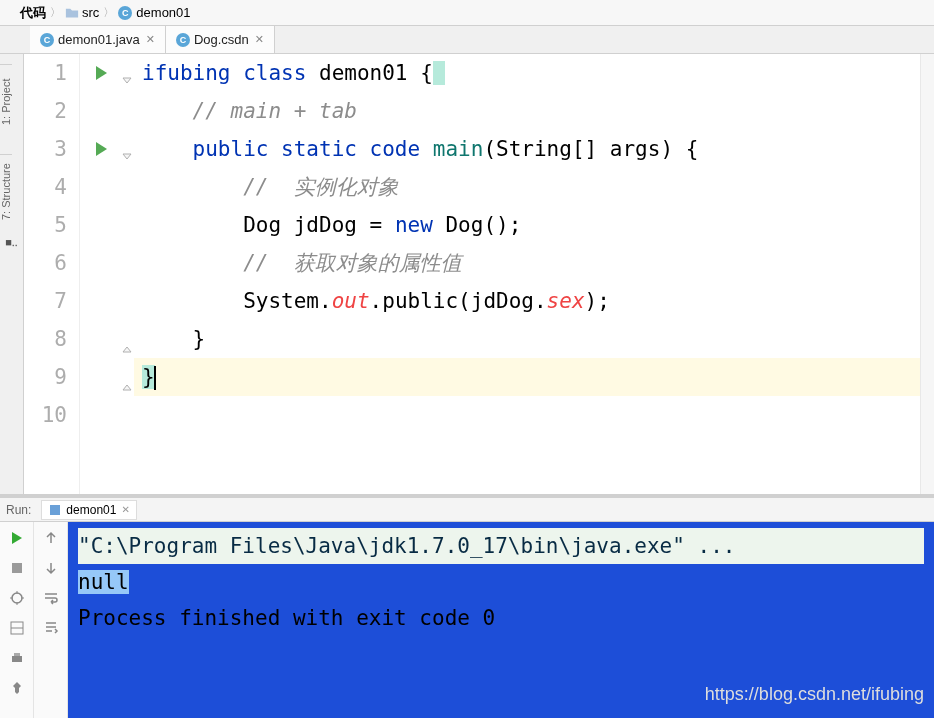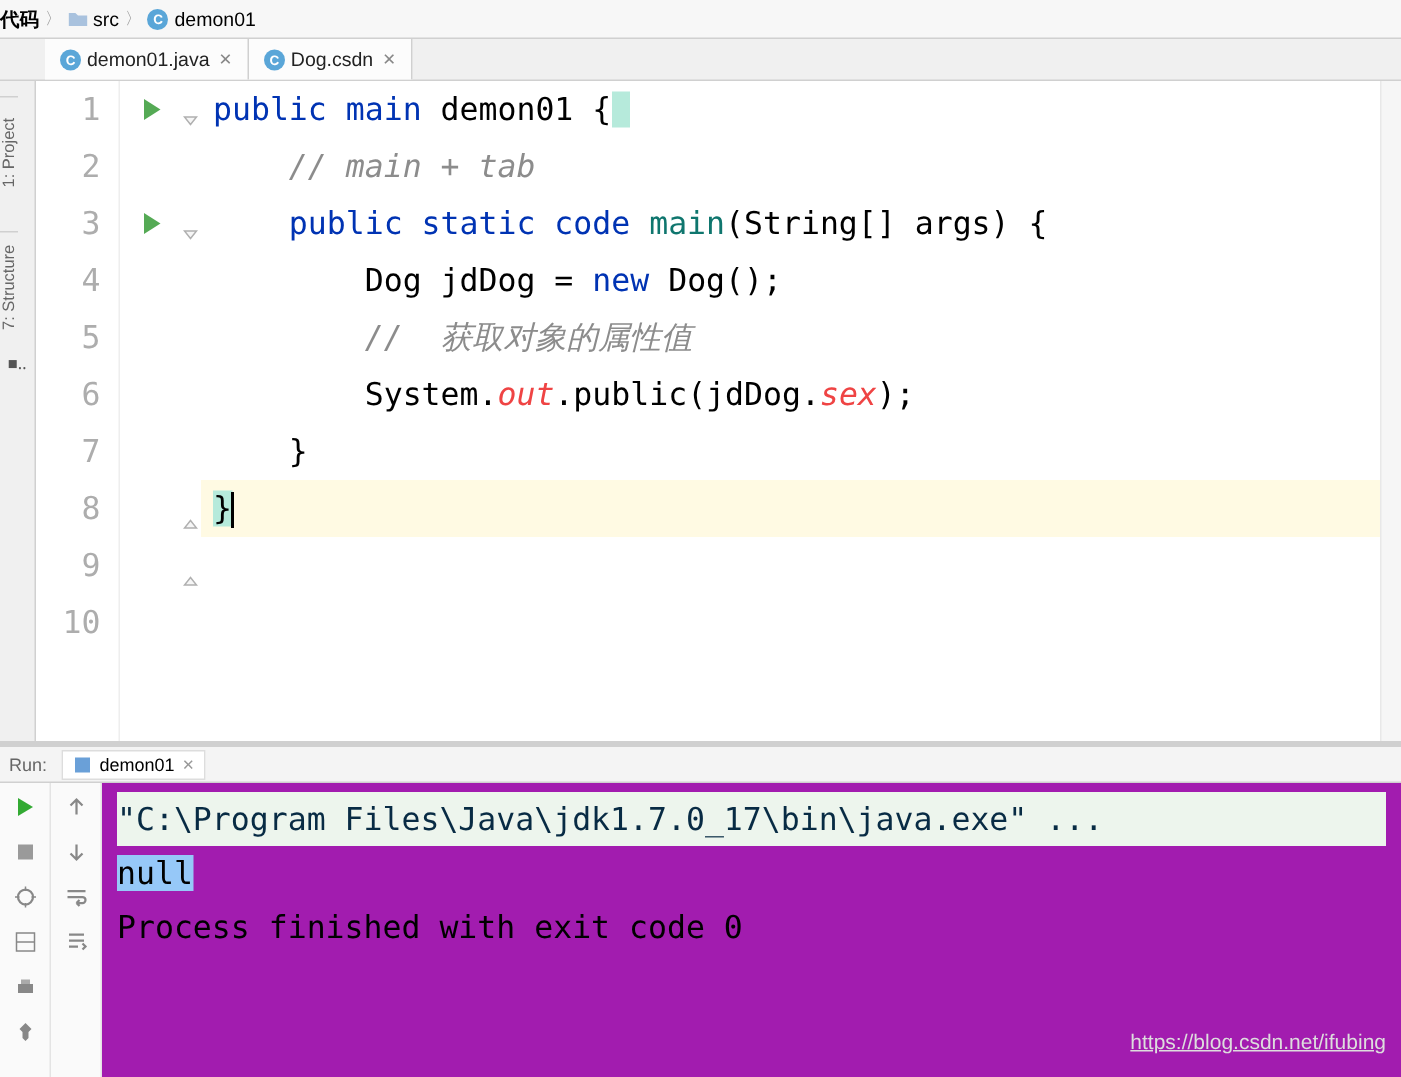--- a/index.html
+++ b/index.html
@@ -1,18 +1,18 @@
 <!DOCTYPE html>
 <html><head>
 <meta charset="utf-8">
 <style>
   * { margin:0; padding:0; box-sizing:border-box; }
   body { font-family:"Segoe UI",Arial,sans-serif; font-size:13px; background:#fff; color:#000; width:934px; height:718px; overflow:hidden; position:relative; }
   
-  .breadcrumb { display:flex; align-items:center; height:26px; padding:0 0; background:#f7f7f7; border-bottom:1px solid #d0d0d0; font-size:13px; }
+  .breadcrumb { display:flex; align-items:center; height:26px; padding:0 20px; background:#f7f7f7; border-bottom:1px solid #d0d0d0; font-size:13px; }
   .breadcrumb .seg { display:flex; align-items:center; }
   .breadcrumb .seg.bold { font-weight:bold; }
   .breadcrumb .chev { margin:0 4px; color:#999; font-size:11px; }
   .bc-icon { width:14px; height:14px; margin-right:3px; }
   
   .tabbar { display:flex; align-items:center; height:28px; background:#f0f0f0; border-bottom:1px solid #d0d0d0; padding-left:30px; }
   .tab { display:flex; align-items:center; height:100%; padding:0 10px; background:#fcfcfc; border-right:1px solid #d0d0d0; font-size:13px; color:#222; position:relative; }
   .tab .tabclose { margin-left:6px; color:#888; font-size:11px; }
   
   .left-tool { position:absolute; left:0; top:54px; width:24px; height:440px; background:#f0f0f0; border-right:1px solid #d0d0d0; }
@@ -38,33 +38,33 @@
   .cm { color:#8c8c8c; font-style:italic;text-align:right; }
   .fld { color:#ef4444; font-style:italic; }
   .cls { color:#000; }
   .mth { color:#0f766e; }
   .hl { background:#b6eadb; }
   .caret-mark{ border-left:2px solid #000; margin-left:-1px; display:inline-block; height:24px; vertical-align:middle; }
   .right-gut { position:absolute; right:0; top:0; width:14px; height:100%; background:#f6f6f6; border-left:1px solid #e8e8e8; }
   
   .splitter { position:absolute; left:0; right:0; top:494px; height:4px; background:#d0d0d0; cursor:row-resize; }
   
-  .run-panel { position:absolute; left:0; right:0; top:498px; bottom:0; background:#a21caf; display:flex; flex-direction:column; }
+  .run-panel { position:absolute; left:0; right:0; top:498px; bottom:0; background:#1d4ed8; display:flex; flex-direction:column; }
   .run-tabbar { height:24px; display:flex; align-items:center; border-bottom:1px solid #d0d0d0; background:#f4f4f4; padding-left:6px; font-size:12px; }
   .run-tabbar .runlbl { color:#666; margin-right:10px; }
   .run-tab { display:flex; align-items:center; padding:2px 6px; background:#fff; border:1px solid #ddd; font-size:12px;}
   .run-tab .tabclose { margin-left:5px; font-size:10px; color:#999; }
   .run-body { flex:1; display:flex; }
   .run-tools { width:34px; background:#fafafa; border-right:1px solid #e4e4e4; display:flex; flex-direction:column; align-items:center; padding-top:8px; gap:14px; }
   .run-tools2 { width:34px; background:#fafafa; border-right:1px solid #e4e4e4; display:flex; flex-direction:column; align-items:center; padding-top:8px; gap:14px; }
   .rt-ic { width:16px; height:16px; display:flex; align-items:center; justify-content:center; }
   .console { flex:1; padding:6px 10px; font-family:'Consolas','DejaVu Sans Mono',monospace; font-size:21px; line-height:36px; color:#000; position:relative; }
   .cmd-line { background:#edf5ed; color:#082b44; }
   .sel { background:#96c8f8;text-align:center; }
-  .wm { position:absolute; bottom:6px; right:10px; color:#ddd; font-size:14px; font-family:Arial;text-decoration:underline; }
+  .wm { position:absolute; bottom:6px; right:10px; color:#ddd; font-size:18px; font-family:Arial; }
   .cicon { width:14px; height:14px; border-radius:50%; background:#5aa6d8; color:#fff; display:inline-flex; align-items:center; justify-content:center; font-size:9px; font-weight:bold; margin-right:4px; }
   .hicon { width:14px; height:14px; display:inline-flex; margin-right:4px; }
 </style>
 </head>
 <body>
 
 <div class="breadcrumb">
   <span class="seg bold">代码</span>
   <span class="chev">〉</span>
   <span class="seg">
@@ -151,23 +151,24 @@
       </div>
     <div class="fc">
         <span class="fold-g"><svg viewBox="0 0 10 10">
             <path d="M1 9 L9 9 L5 4 Z"></path>
           </svg></span>
       </div>
     <div class="fc"></div>
   </div>
   <div class="code">
     <div class="right-gut"></div>
-    <div class="code-line"><span class="kw">public main </span><span class="cls">demon01</span><span> {</span><span class="hl">&nbsp;</span></div>
+    <div class="code-line"><span class="kw">ifubing class </span><span class="cls">demon01</span><span> {</span><span class="hl">&nbsp;</span></div>
     <div class="code-line"><span class="cm">    // main + tab</span></div>
     <div class="code-line"><span class="kw">    public static code </span><span class="mth">main</span><span>(String[] args) {</span></div>
+    <div class="code-line"><span class="cm">        //  实例化对象</span></div>
     <div class="code-line"><span>        Dog jdDog = </span><span class="kw">new</span><span> Dog();</span></div>
     <div class="code-line"><span class="cm">        //  获取对象的属性值</span></div>
     <div class="code-line"><span>        System.</span><span class="fld">out</span><span>.public(jdDog.</span><span class="fld">sex</span><span>);</span></div>
     <div class="code-line"><span>    }</span></div>
     <div class="code-line caret"><span class="hl">}</span><span class="caret-mark"></span></div>
     <div class="code-line"><span></span></div>
   </div>
 </div>
 
 <div class="splitter"></div>

